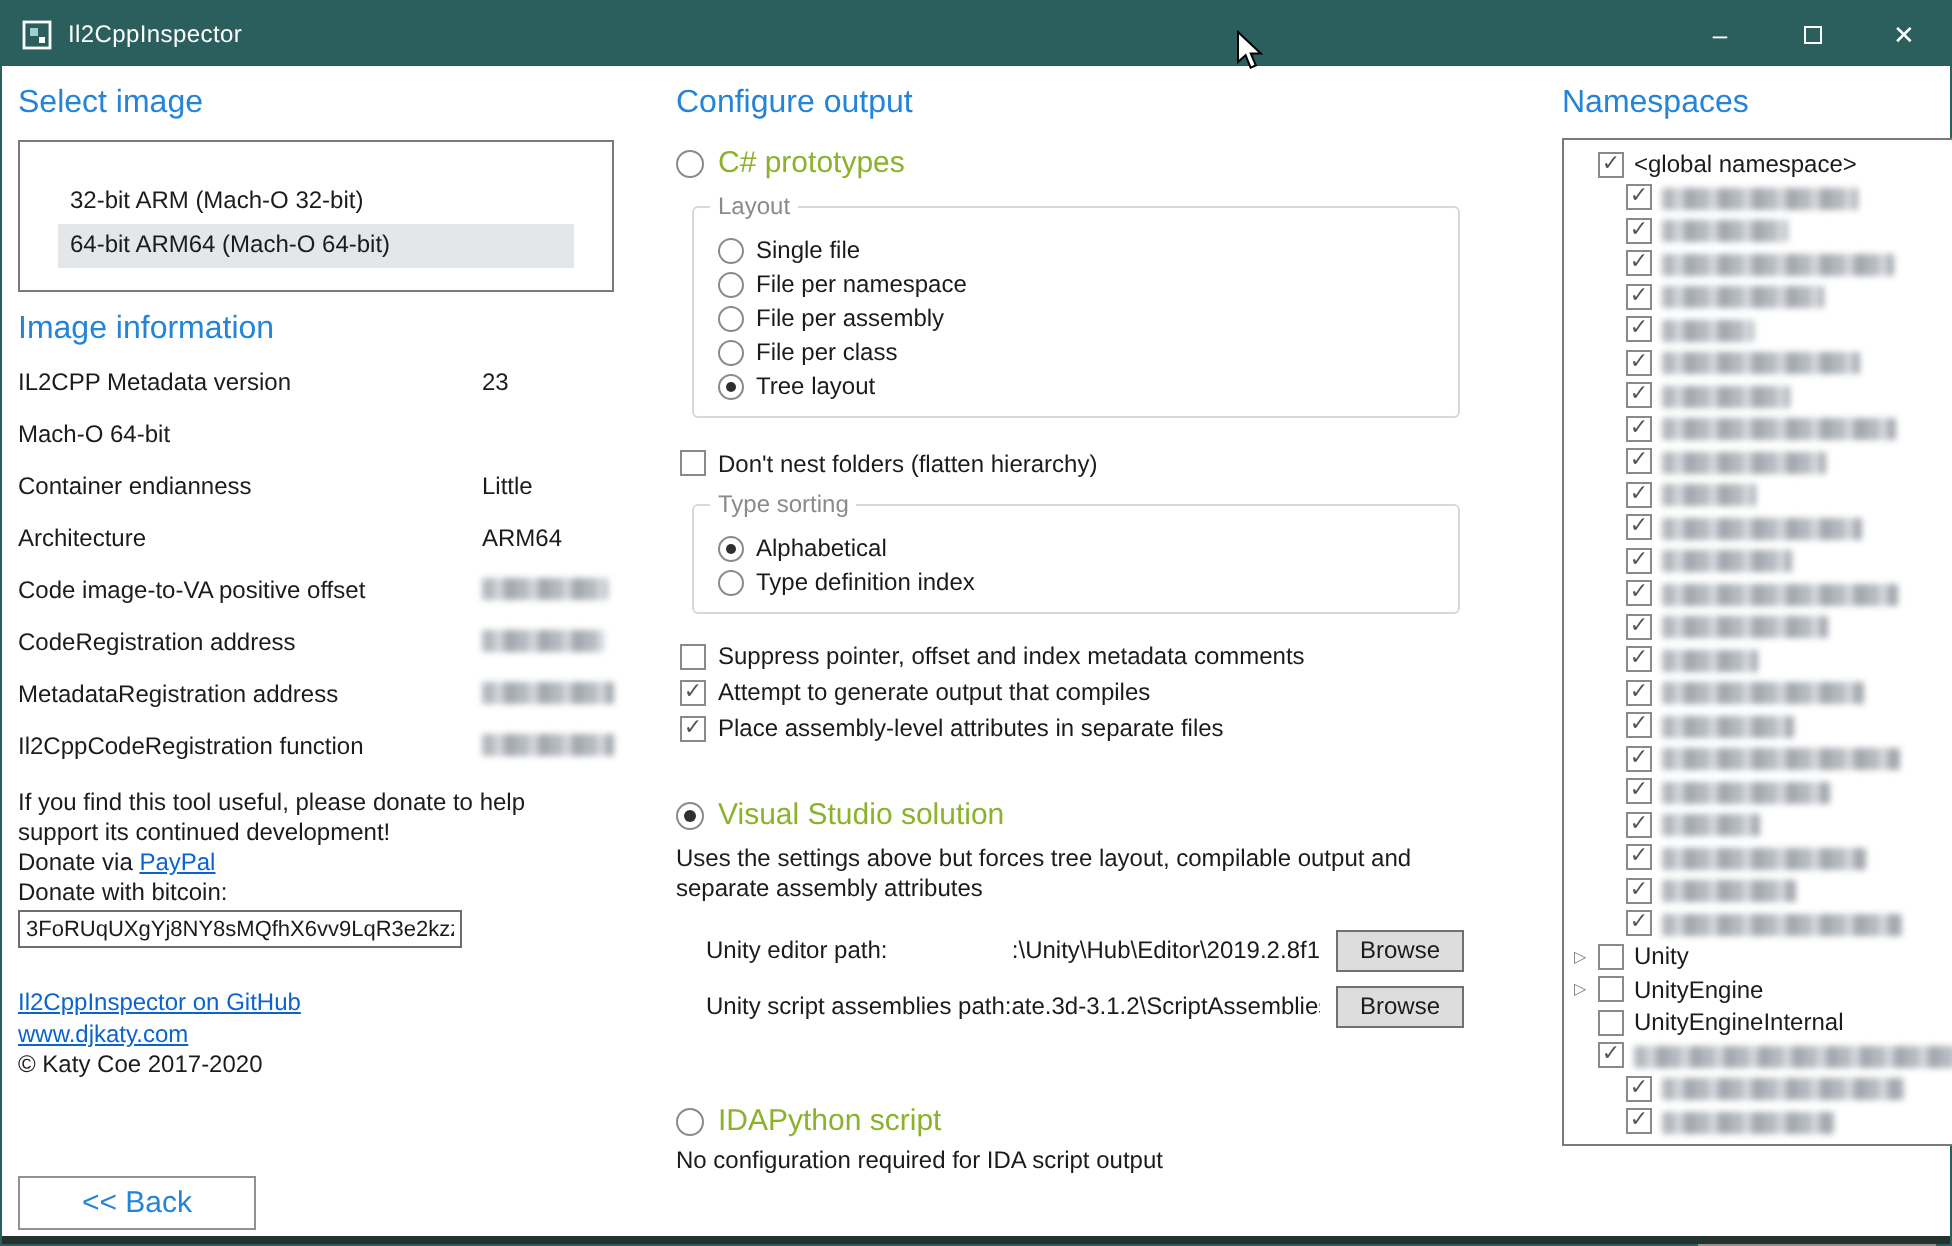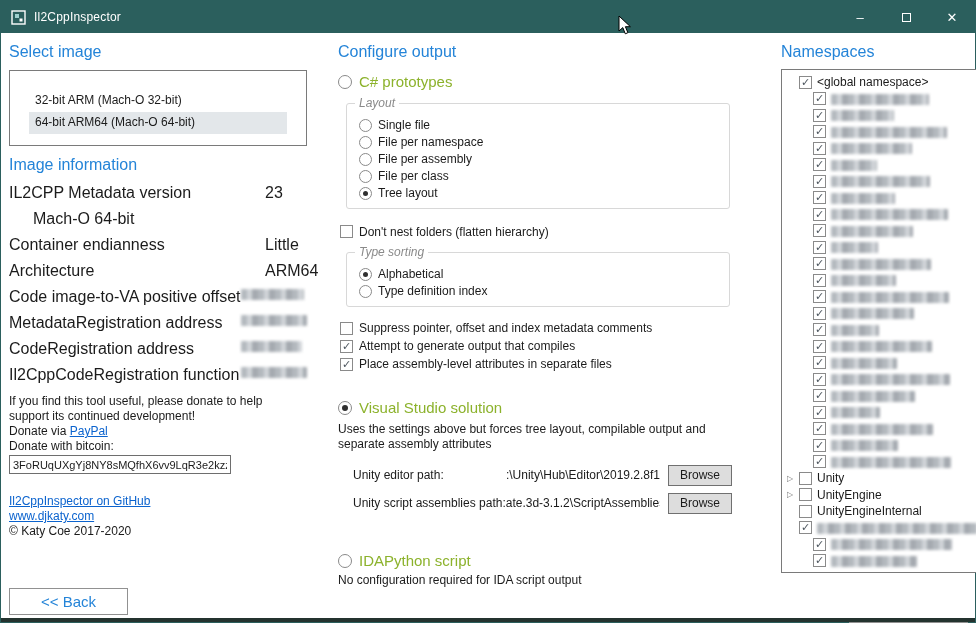--- a/index.html
+++ b/index.html
@@ -26,23 +26,23 @@
   .h-blue { color:#2484d8; font-size:16px; font-weight:400; }
   .h-green { color:#8cb22c; font-size:15px; font-weight:400; }
 
   
   .left-col .h-blue { margin-top:10px; }
   .listbox { margin-top:9px; border:1px solid #7a7a7a; height:76px; background:#fff; padding:19px; overflow:hidden; }
   .list-item { font-size:12px; padding:3px 6px; height:22px; white-space:nowrap; }
   .list-item.selected { background:#e3e7ea; }
   .h-imageinfo { margin-top:15px; }
   .info-rows { margin-top:10px; }
-  .info-row { display:flex; height:26px; align-items:flex-start; font-size:16px; }
+  .info-row { display:flex; height:26px; align-items:flex-start; font-size:12px; }
   .info-key { width:232px; flex:0 0 232px; }
-  .info-value { flex:1;margin-left:24px; }
+  .info-value { flex:1; }
   .redacted { display:inline-block; height:11px; border-radius:1px;
     background:repeating-linear-gradient(90deg,#a7adb3 0 6px,#c9cdd2 6px 11px,#959ba2 11px 17px);
     filter:blur(1.6px); opacity:.85; }
   .info-redacted { margin-top:1px; }
   .donate-text { margin-top:2px; font-size:12px; line-height:15px; width:296px; }
   .donate-line { font-size:12px; line-height:15px; }
   a.link { color:#0b63ce; text-decoration:underline; cursor:pointer; }
   .btc-input { margin-top:1px; width:222px; height:19px; border:1px solid #6e6e6e; font-family:"Liberation Sans",sans-serif; font-size:11px; padding:1px 3px; color:#1b1b1b; display:block; }
   .gh-link { display:inline-block; margin-top:20px; font-size:12px; line-height:15px; }
   .site-link { display:block; font-size:12px; line-height:15px; }
@@ -58,21 +58,21 @@
   .mode-row.vs { margin-top:26px; }
   .mode-row.ida { margin-top:38px; }
   .radio { width:13px; height:13px; border:1px solid #8a8a8a; border-radius:50%; background:#fff; position:relative; flex:0 0 13px; }
   .radio.on::after { content:''; position:absolute; left:3px; top:3px; width:5px; height:5px; border-radius:50%; background:#2f2f2f; }
   .mode-radio { width:14px; height:14px; flex:0 0 14px; }
   .mode-radio.on::after { left:3px; top:3px; width:6px; height:6px; }
 
   .groupbox { position:relative; border:1px solid #d8d8d8; border-radius:3px; margin-left:8px; width:384px; padding:12px 10px 6px 12px; }
   .gb-layout { margin-top:13px; }
   .gb-sort { margin-top:12px; }
-  .gb-label { position:absolute; top:-8px; left:8px; background:#fff; padding:0 4px; font-size:12px; color:#8a8a8a;font-style:italic; }
+  .gb-label { position:absolute; top:-8px; left:8px; background:#fff; padding:0 4px; font-size:12px; color:#8a8a8a; }
   .radio-row { display:flex; align-items:center; gap:6px; height:16px; margin:1px 0; cursor:default; }
   .opt-label { font-size:12px; }
 
   .check-row { display:flex; align-items:center; gap:6px; height:17px; cursor:default; }
   .checkbox { width:13px; height:13px; border:1px solid #8a8a8a; background:#fff; flex:0 0 13px; font-size:11px; line-height:11px; text-align:center; color:#4d565e; }
   .flatten { margin-top:14px; margin-left:2px; }
   .stack { margin-top:12px; margin-left:2px; }
   .stack .check-row { height:18px; }
 
   .desc { margin-top:6px; font-size:12px; line-height:15px; width:382px; }
@@ -142,26 +142,26 @@
         </div>
         <div class="info-row">
           <span class="info-key">Architecture</span>
           <span class="info-value">ARM64</span>
         </div>
         <div class="info-row">
           <span class="info-key">Code image-to-VA positive offset</span>
           <span class="redacted info-redacted" style="width: 63px;"></span>
         </div>
         <div class="info-row">
+          <span class="info-key">CodeRegistration address</span>
+          <span class="redacted info-redacted" style="width: 61px;"></span>
+        </div>
+        <div class="info-row">
           <span class="info-key">MetadataRegistration address</span>
           <span class="redacted info-redacted" style="width: 72px;"></span>
-        </div>
-        <div class="info-row">
-          <span class="info-key">CodeRegistration address</span>
-          <span class="redacted info-redacted" style="width: 61px;"></span>
         </div>
         <div class="info-row">
           <span class="info-key">Il2CppCodeRegistration function</span>
           <span class="redacted info-redacted" style="width: 70px;"></span>
         </div>
       </div>
 
     <div class="donate-text">If you find this tool useful, please donate to help support its continued development!</div>
     <div class="donate-line">
       <span>Donate via </span><a class="link">PayPal</a>

